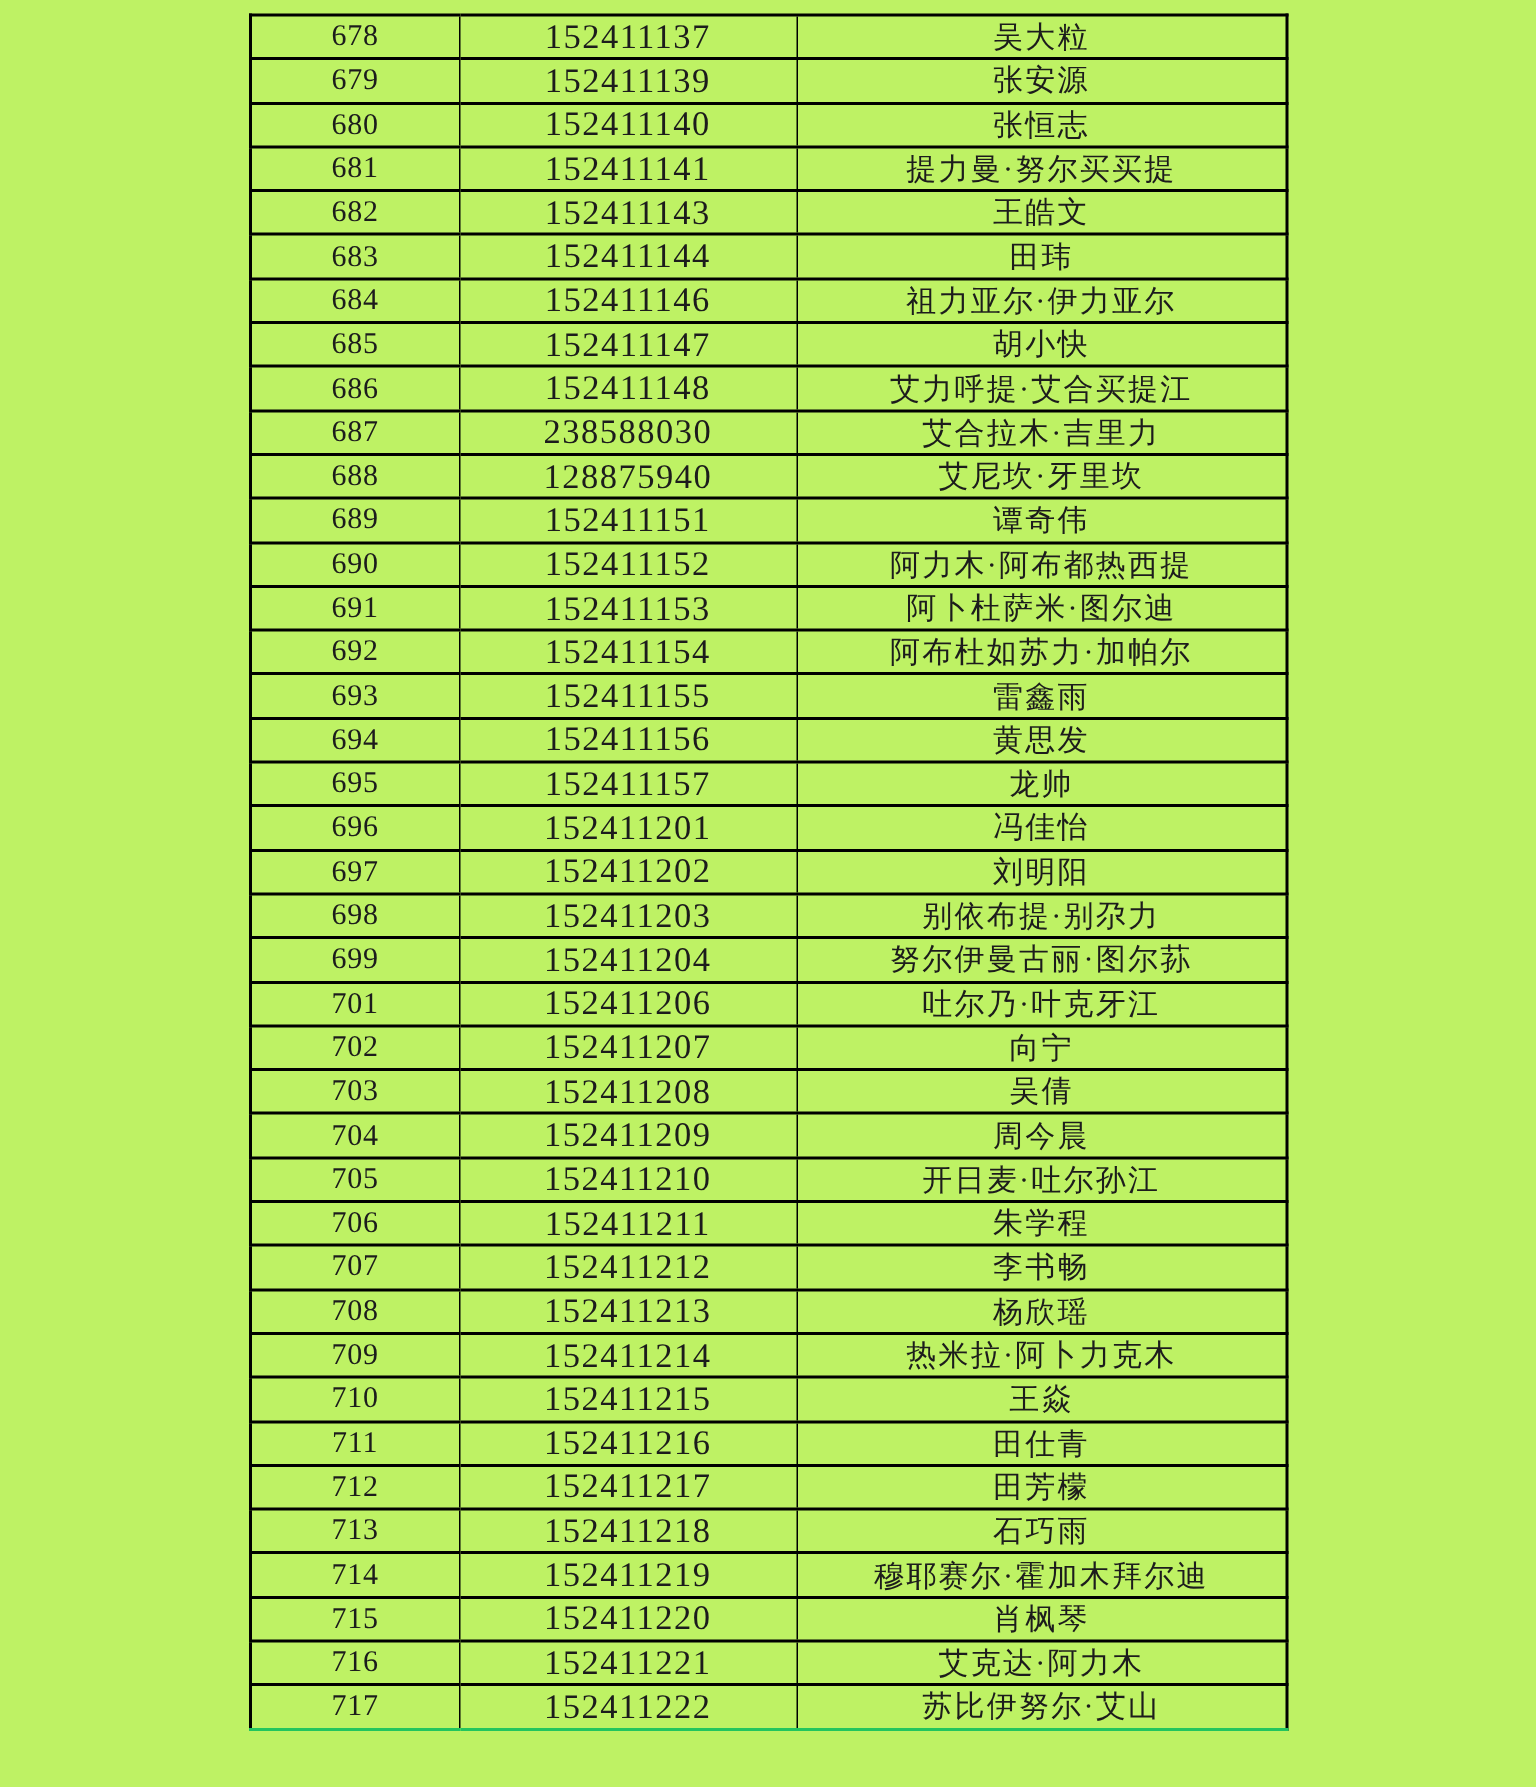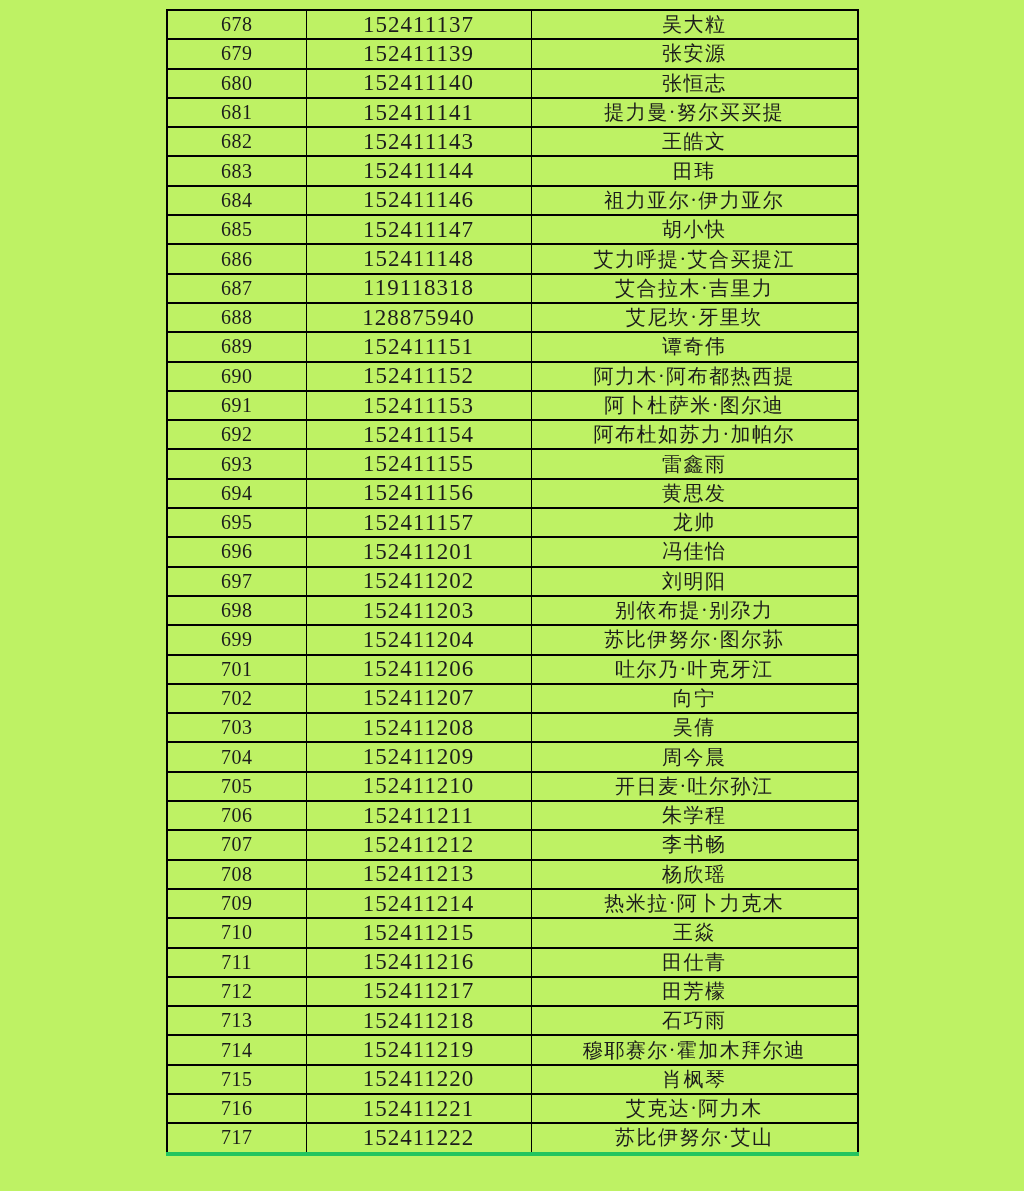--- a/index.html
+++ b/index.html
@@ -34,21 +34,21 @@
     height: 27.3px;
     padding: 0;
     text-align: center;
     vertical-align: middle;
     overflow: hidden;
     white-space: nowrap;
   }
   .roster-table td:first-child { border-left: 2px solid #000000; }
   .roster-table td:last-child  { border-right: 2px solid #000000; }
   .roster-table tr:first-child td { border-top: 2px solid #000000; }
-  .roster-table tr:last-child td  { border-bottom: 4px solid #22c55e; }
+  .roster-table tr:last-child td  { border-bottom: 2px solid #22c55e; }
   .col-seq  { width: 139px; }
   .col-id   { width: 225px; }
   .col-name { width: 327px; }
   .seq-cell {
     font-size: 20px;
     letter-spacing: 0.5px;
   }
   .id-cell {
     font-size: 23px;
     letter-spacing: 1px;
@@ -118,21 +118,21 @@
   </tr>
 
   <tr>
     <td class="seq-cell">686</td>
     <td class="id-cell">152411148</td>
     <td class="name-cell">艾力呼提·艾合买提江</td>
   </tr>
 
   <tr>
     <td class="seq-cell">687</td>
-    <td class="id-cell">119118318</td>
+    <td class="id-cell">238588030</td>
     <td class="name-cell">艾合拉木·吉里力</td>
   </tr>
 
   <tr>
     <td class="seq-cell">688</td>
     <td class="id-cell">128875940</td>
     <td class="name-cell">艾尼坎·牙里坎</td>
   </tr>
 
   <tr>
@@ -191,21 +191,21 @@
 
   <tr>
     <td class="seq-cell">698</td>
     <td class="id-cell">152411203</td>
     <td class="name-cell">别依布提·别尕力</td>
   </tr>
 
   <tr>
     <td class="seq-cell">699</td>
     <td class="id-cell">152411204</td>
-    <td class="name-cell">苏比伊努尔·图尔荪</td>
+    <td class="name-cell">努尔伊曼古丽·图尔荪</td>
   </tr>
 
 
   <tr>
     <td class="seq-cell">701</td>
     <td class="id-cell">152411206</td>
     <td class="name-cell">吐尔乃·叶克牙江</td>
   </tr>
 
   <tr>

